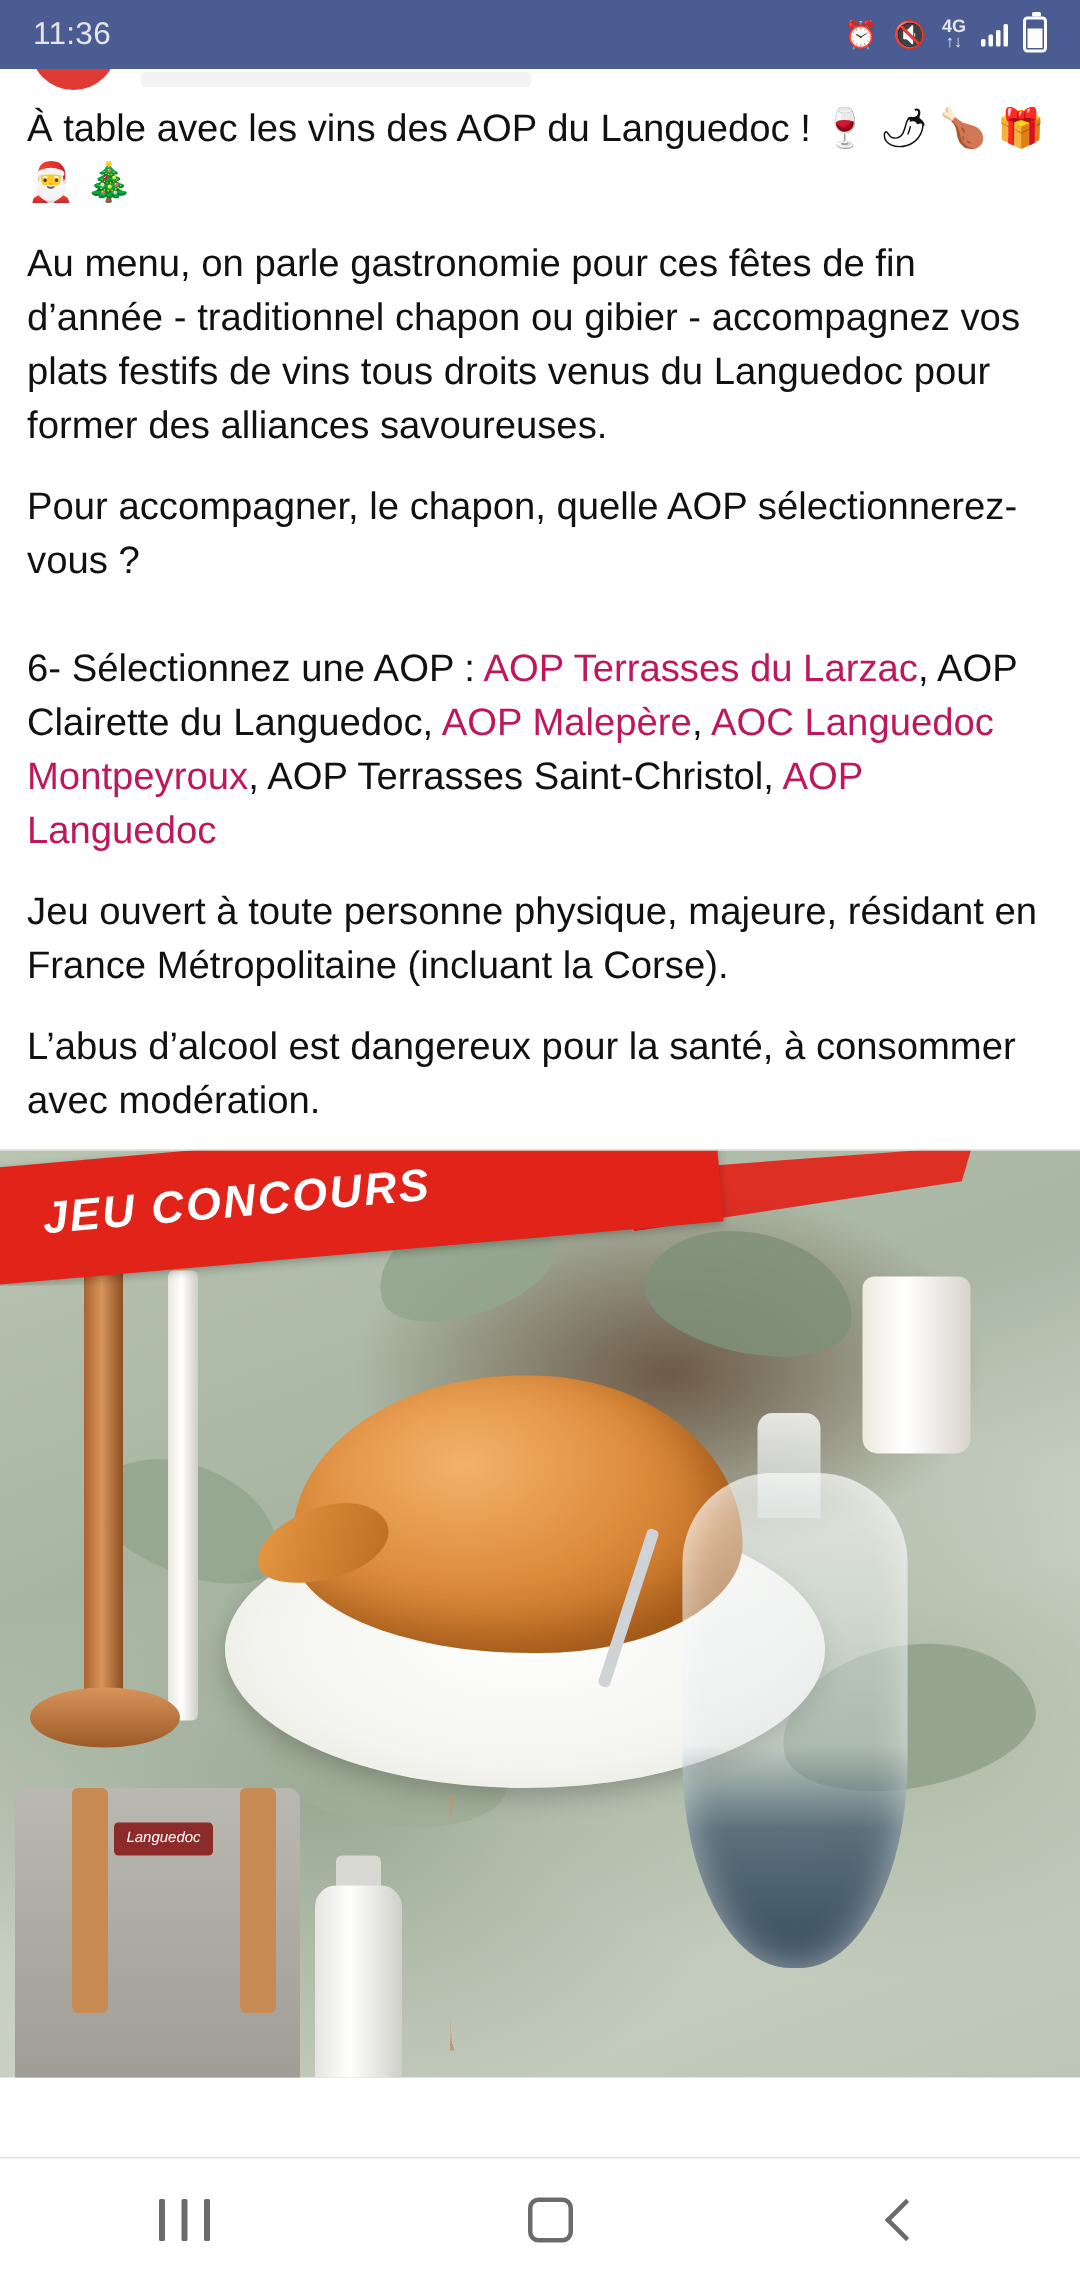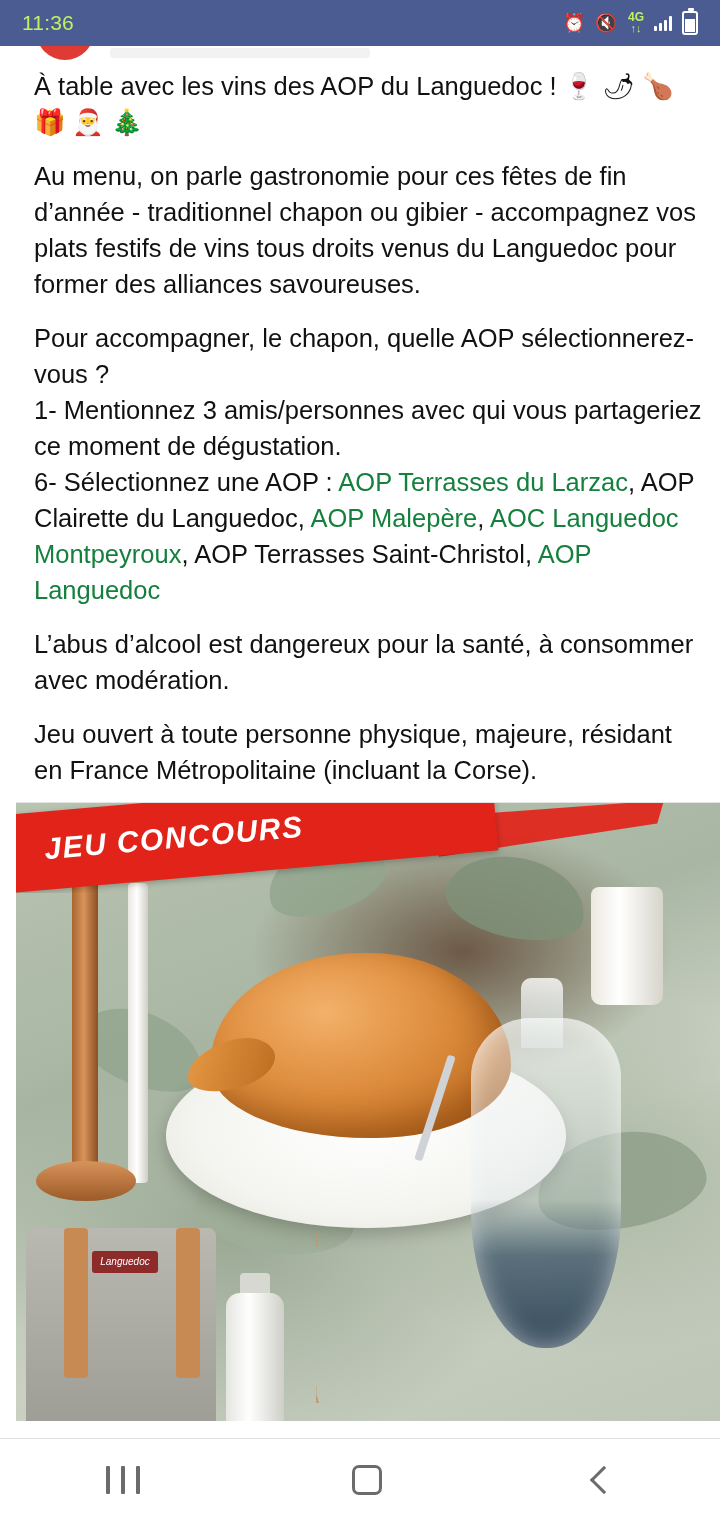--- a/index.html
+++ b/index.html
@@ -8,21 +8,21 @@
     height: 1520px;
     overflow: hidden;
     background: #ffffff;
     font-family: "Liberation Sans", sans-serif;
   }
 
   
   .status-bar {
     height: 46px;
     background: #4a5c91;
-    color: #bef264;
+    color: #e5e5e5;
     display: flex;
     align-items: center;
     justify-content: space-between;
     padding: 16px 22px;
     font-size: 21px;
     position: relative;
   }
   .status-left { display: flex; align-items: center; gap: 8px; letter-spacing: .2px; }
   .status-right { display: flex; align-items: center; gap: 10px; }
   .status-right .ico { font-size: 18px; line-height: 1; display: inline-block; }
@@ -70,21 +70,20 @@
   .app-body {
     height: 1520px;
     display: flex;
     flex-direction: column;
     background: #ffffff;
   }
   .content-scroll {
     flex: 1 1 auto;
     overflow: hidden;
     position: relative;
-    padding-left: 16px;
   }
 
   .peek-row {
     height: 18px;
     position: relative;
     overflow: hidden;
   }
   .peek-avatar {
     position: absolute;
     left: 20px;
@@ -104,21 +103,21 @@
   }
 
   .post-text {
     padding: 4px 18px 0 18px;
     color: #111111;
     font-size: 25.5px;
     line-height: 36px;
   }
   .post-text p { margin: 0 0 18px 0; }
   .post-text p:last-child { margin-bottom: 14px; }
-  .hash { color: #15803d; }
+  .hash { color: #be185d; }
 
   .divider {
     height: 1px;
     background: #e4e4e4;
     margin: 6px 0 0 0;
   }
 
   
   .photo {
     position: relative;
@@ -368,25 +367,25 @@
     <div class="peek-row">
       <div class="peek-avatar"></div>
       <div class="peek-line"></div>
     </div>
 
     <div class="post-text">
       <p>À table avec les vins des AOP du Languedoc ! 🍷 🌶 🍗 🎁 🎅 🎄</p>
       <p>Au menu, on parle gastronomie pour ces fêtes de fin d’année - traditionnel chapon ou gibier - accompagnez vos plats festifs de vins tous droits venus du Languedoc pour former des alliances savoureuses.</p>
       <p>
         <span>Pour accompagner, le chapon, quelle AOP sélectionnerez-vous ?</span><br>
-        <span>1- Mentionnez 3 amis/personnes avec qui vous partageriez ce moment de dégustation.</span><br>
+        <br>
         <span>6- Sélectionnez une AOP : </span><span class="hash">AOP Terrasses du Larzac</span><span>, </span><span>AOP Clairette du Languedoc</span><span>, </span><span class="hash">AOP Malepère</span><span>, </span><span class="hash">AOC Languedoc Montpeyroux</span><span>, </span><span>AOP Terrasses Saint-Christol</span><span>, </span><span class="hash">AOP Languedoc</span>
       </p>
+      <p>Jeu ouvert à toute personne physique, majeure, résidant en France Métropolitaine (incluant la Corse).</p>
       <p>L’abus d’alcool est dangereux pour la santé, à consommer avec modération.</p>
-      <p>Jeu ouvert à toute personne physique, majeure, résidant en France Métropolitaine (incluant la Corse).</p>
     </div>
 
     <div class="divider"></div>
 
     <div class="photo">
       <div class="photo-bg"></div>
 
       <div class="leafy" style="left:250px;top:40px;width:120px;height:70px;transform:rotate(-18deg);"></div>
       <div class="leafy" style="left:430px;top:55px;width:140px;height:80px;transform:rotate(12deg);background:#7f9079;"></div>
       <div class="leafy" style="left:180px;top:360px;width:160px;height:90px;transform:rotate(8deg);background:#9fae98;"></div>

